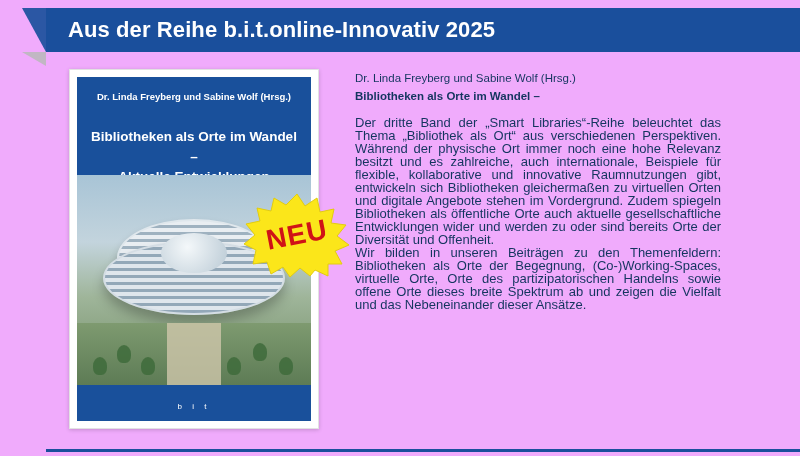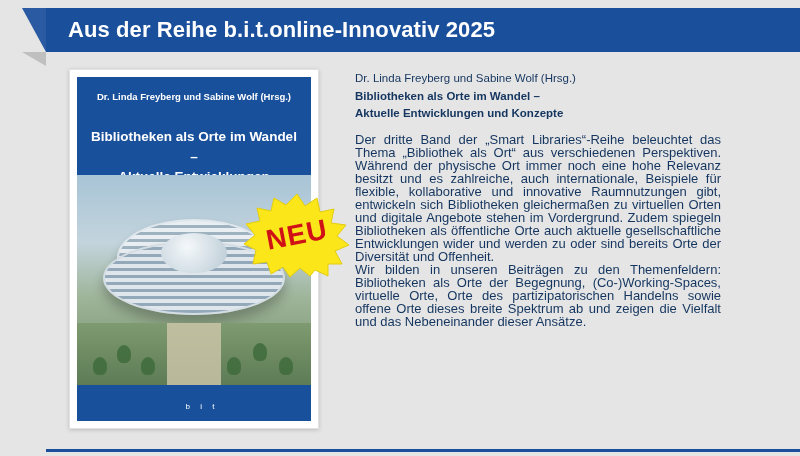--- a/index.html
+++ b/index.html
@@ -11,21 +11,21 @@
     height: 456px;
     background: #ffffff;
     font-family: "Liberation Sans", sans-serif;
     overflow: hidden;
     position: relative;
   }
   .page {
     position: relative;
     width: 800px;
     height: 456px;
-    background: #e5e5e5;
+    background: #f0abfc;
   }
 
   
   .header-band {
     position: absolute;
     left: 46px;
     top: 8px;
     width: 754px;
     height: 44px;
     background: #1a4f9c;
@@ -187,21 +187,21 @@
     position: absolute;
     bottom: 10px;
     width: 14px;
     height: 18px;
     border-radius: 50% 50% 40% 40%;
     background: #3e6b3b;
     opacity: .85;
   }
   .cover-logo {
     position: absolute;
-    left: 8px;
+    left: 0;
     bottom: 10px;
     width: 234px;
     text-align: center;
     color: #ffffff;
     font-size: 8px;
     letter-spacing: 4px;
   }
 
   
   .neu-badge {
@@ -306,21 +306,20 @@
   <div class="neu-badge">
     <svg width="108" height="86" viewBox="0 0 108 86">
       <polygon points="54,2 62,14 74,6 77,20 91,17 88,31 103,33 94,44 106,53 92,59 99,72 85,72 85,84 72,78 67,84 57,76 47,85 40,75 28,82 24,70 10,72 13,58 1,52 12,43 3,32 17,29 14,16 28,19 31,6 43,13" fill="#fbe61a" stroke="#e2cc10" stroke-width="1"></polygon>
     </svg>
     <div class="neu-text">NEU</div>
   </div>
 
   <div class="textcol">
     <p class="authors">Dr. Linda Freyberg und Sabine Wolf (Hrsg.)</p>
     <p class="booktitle">Bibliotheken als Orte im Wandel –</p>
-    <p class="booktitle">Aktuelle Entwicklungen und Konzepte</p>
     <div class="blurb">
       <p>Der dritte Band der „Smart Libraries“-Reihe beleuchtet das Thema „Bibliothek als Ort“ aus verschiedenen Perspektiven. Während der physische Ort immer noch eine hohe Relevanz besitzt und es zahlreiche, auch internationale, Beispiele für flexible, kollaborative und innovative Raumnutzungen gibt, entwickeln sich Bibliotheken gleichermaßen zu virtuellen Orten und digitale Angebote stehen im Vordergrund. Zudem spiegeln Bibliotheken als öffentliche Orte auch aktuelle gesellschaftliche Entwicklungen wider und werden zu oder sind bereits Orte der Diversität und Offenheit.</p>
       <p>Wir bilden in unseren Beiträgen zu den Themenfeldern: Bibliotheken als Orte der Begegnung, (Co-)Working-Spaces, virtuelle Orte, Orte des partizipatorischen Handelns sowie offene Orte dieses breite Spektrum ab und zeigen die Vielfalt und das Nebeneinander dieser Ansätze.</p>
     </div>
   </div>
 
 
   <div class="bottom-rule"></div>
 </div>
 

